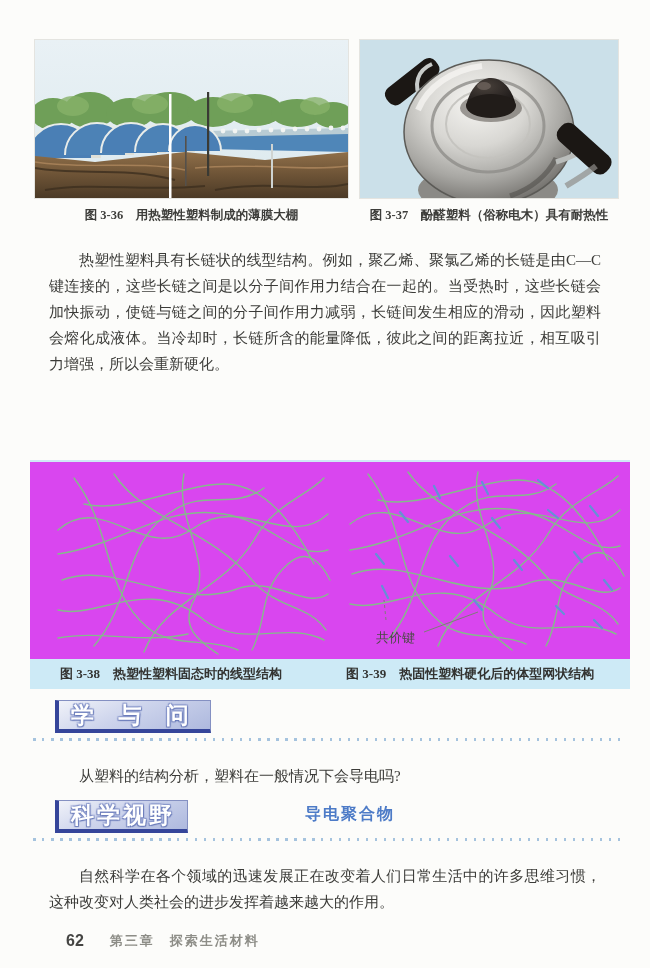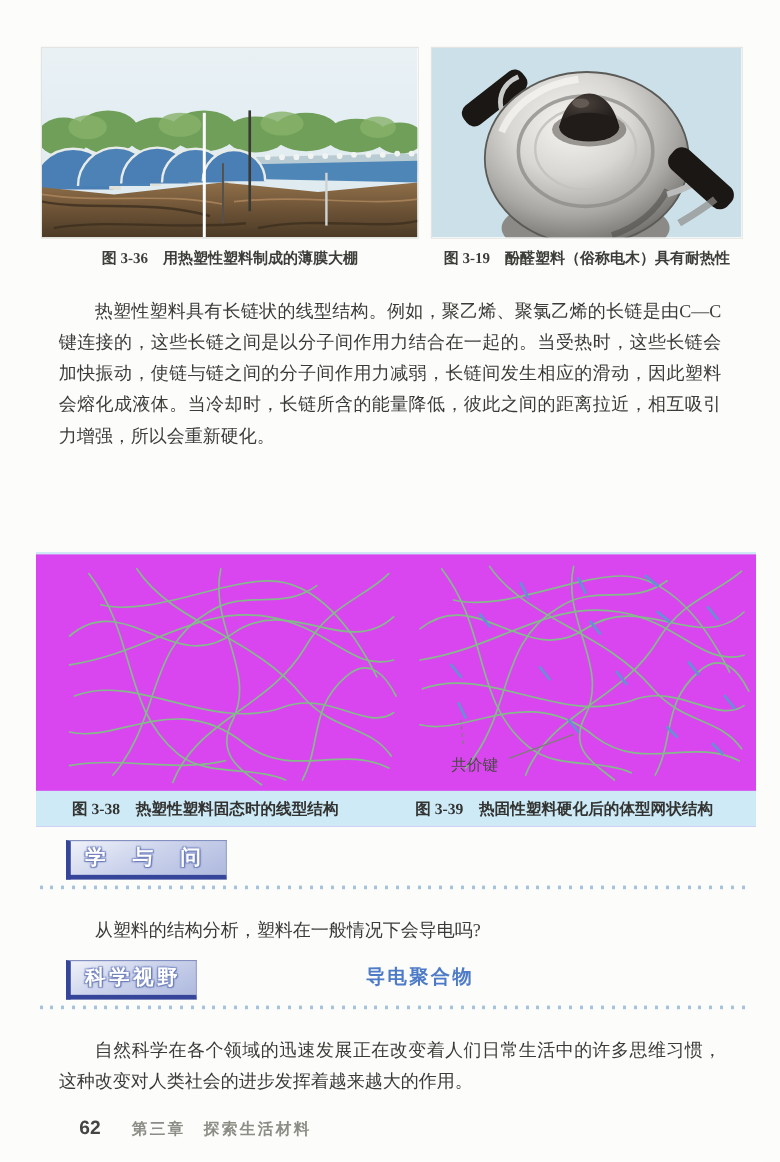--- a/index.html
+++ b/index.html
@@ -52,21 +52,21 @@
   .fig-cap-left{margin-left:30px;}
   .fig-cap-right{margin-left:64px;}
   
   .badge{
     position:absolute;height:22px;line-height:22px;
     padding:3px 12px 3px 12px;
     background:linear-gradient(155deg,#f0f2f9 0%,#cdd4ec 45%,#aeb9de 100%);
     border:1px solid #8490c2;
     border-left:4px solid #35459a;
     border-bottom:4px solid #35459a;
-    color:#ffffff;font-weight:bold;font-size:17px;
+    color:#ffffff;font-weight:bold;font-size:23px;
     font-family:"Liberation Sans","DejaVu Sans",sans-serif;
     text-shadow:1px 1px 1px #6b7cba,-1px -1px 1px #8a98cc,1px -1px 1px #8a98cc,-1px 1px 1px #6b7cba;
     white-space:nowrap;
   }
   #badge-learn{left:55px;top:700px;letter-spacing:9px;}
   #badge-science{left:55px;top:800px;letter-spacing:3px;}
   .dotline{
     position:absolute;left:33px;width:588px;height:3px;
     background-image:repeating-linear-gradient(to right,#a5c3de 0 2.5px,transparent 2.5px 9px);
   }
@@ -222,21 +222,21 @@
 
       <path d="M196,122 C210,118 222,112 232,104" stroke="#b9bcba" stroke-width="5" fill="none"></path>
       <g transform="rotate(42 222 108)">
         <rect x="192" y="96" width="64" height="22" rx="9" fill="#1b1714"></rect>
       </g>
       <path d="M206,146 C216,140 226,134 236,126" stroke="#8e8d89" stroke-width="6" fill="none" opacity="0.7"></path>
     </svg>
   </div>
 
   <div class="photo-caption cap-left">图 3-36　用热塑性塑料制成的薄膜大棚</div>
-  <div class="photo-caption cap-right">图 3-19　酚醛塑料（俗称电木）具有耐热性</div>
+  <div class="photo-caption cap-right">图 3-37　酚醛塑料（俗称电木）具有耐热性</div>
 
   <div class="bodytext" id="para-block">
     <p>热塑性塑料具有长链状的线型结构。例如，聚乙烯、聚氯乙烯的长链是由C—C键连接的，这些长链之间是以分子间作用力结合在一起的。当受热时，这些长链会加快振动，使链与链之间的分子间作用力减弱，长链间发生相应的滑动，因此塑料会熔化成液体。当冷却时，长链所含的能量降低，彼此之间的距离拉近，相互吸引力增强，所以会重新硬化。</p>
   </div>
 
   <div class="figure-box">
 
     <svg class="fig-art fig-art-left" width="280" height="188" viewBox="0 0 280 188">
       <g fill="none" stroke="#85bb8b" stroke-width="1.4" stroke-linecap="round">
         <path d="M6,62 C52,22 92,96 142,60 C190,26 236,82 276,46"></path>

